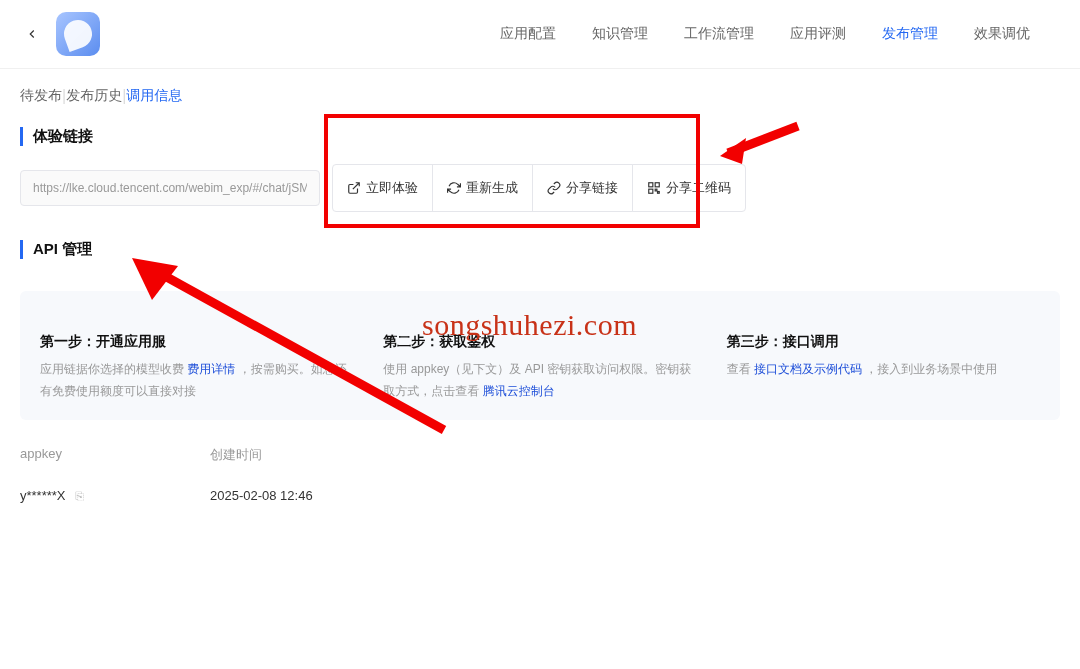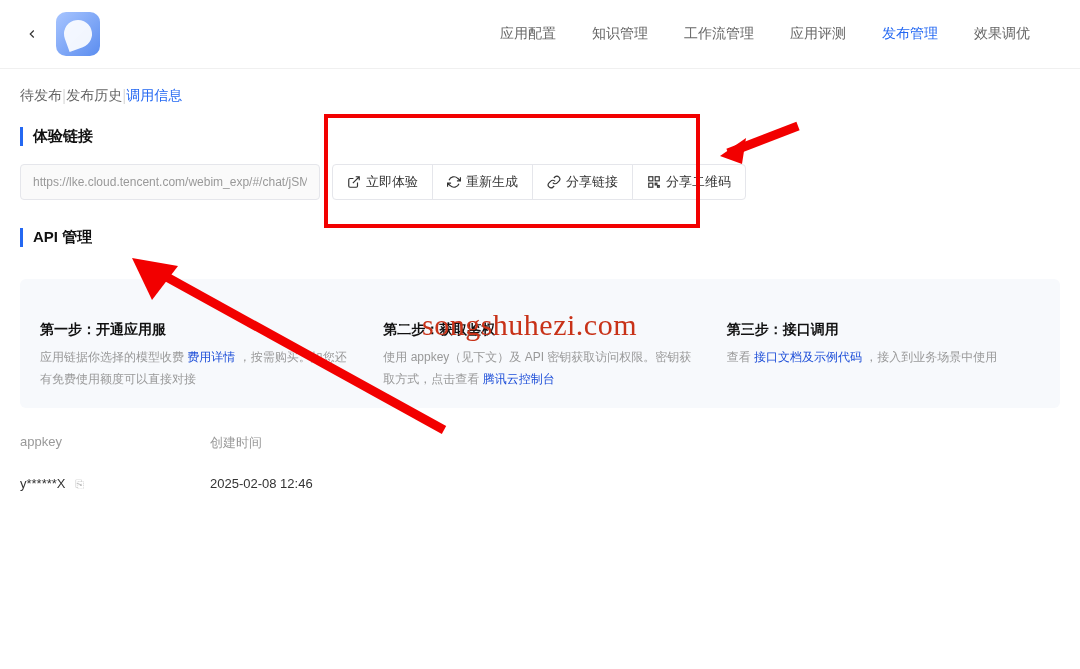--- a/index.html
+++ b/index.html
@@ -16,21 +16,21 @@
     .nav-tab.active { color: #2468f2; font-weight: 500; }
     .sub-tabs { display: flex; padding: 18px 20px 8px; }
     .sub-tab { font-size: 14px; color: #666; cursor: pointer; }
     .sub-tab.active { color: #2468f2; }
     .sub-tab-sep { color: #ddd; }
     .section { padding: 14px 20px; }
     .section-title { font-size: 15px; font-weight: 600; color: #111; padding-left: 10px; border-left: 3px solid #2468f2; margin-bottom: 18px; }
     .link-row { display: flex; align-items: center; gap: 12px; }
     .link-input { flex: 0 0 300px; height: 36px; border: 1px solid #e5e6eb; border-radius: 4px; padding: 0 12px; font-size: 12px; color: #999; background: #fafafa; }
     .btn-group { display: flex; gap: 0; }
-    .btn { height: 36px; padding: 0 14px; border: 1px solid #e5e6eb; background: #fff; font-size: 13px; color: #333; display: flex; align-items: center; gap: 5px; cursor: pointer; margin-left: -1px; }
+    .btn { height: 48px; padding: 0 14px; border: 1px solid #e5e6eb; background: #fff; font-size: 13px; color: #333; display: flex; align-items: center; gap: 5px; cursor: pointer; margin-left: -1px; }
     .btn:first-child { border-radius: 4px 0 0 4px; margin-left: 0; }
     .btn:last-child { border-radius: 0 4px 4px 0; }
     .btn-icon { width: 14px; height: 14px; display: inline-block; }
     .steps-box { display: flex; background: #f7f9fc; border-radius: 6px; margin: 0 20px; padding: 18px 20px; gap: 30px; }
     .step { flex: 1; }
     .step-title { font-size: 14px; font-weight: 600; color: #111; margin-bottom: 8px; margin-top: 24px; }
     .step-desc { font-size: 12px; color: #999; line-height: 1.8; }
     .step-desc a { color: #1d4ed8; text-decoration: none; }
     .table { padding: 16px 20px; }
     .table-header { display: flex; padding: 10px 0; color: #999; font-size: 13px; }

